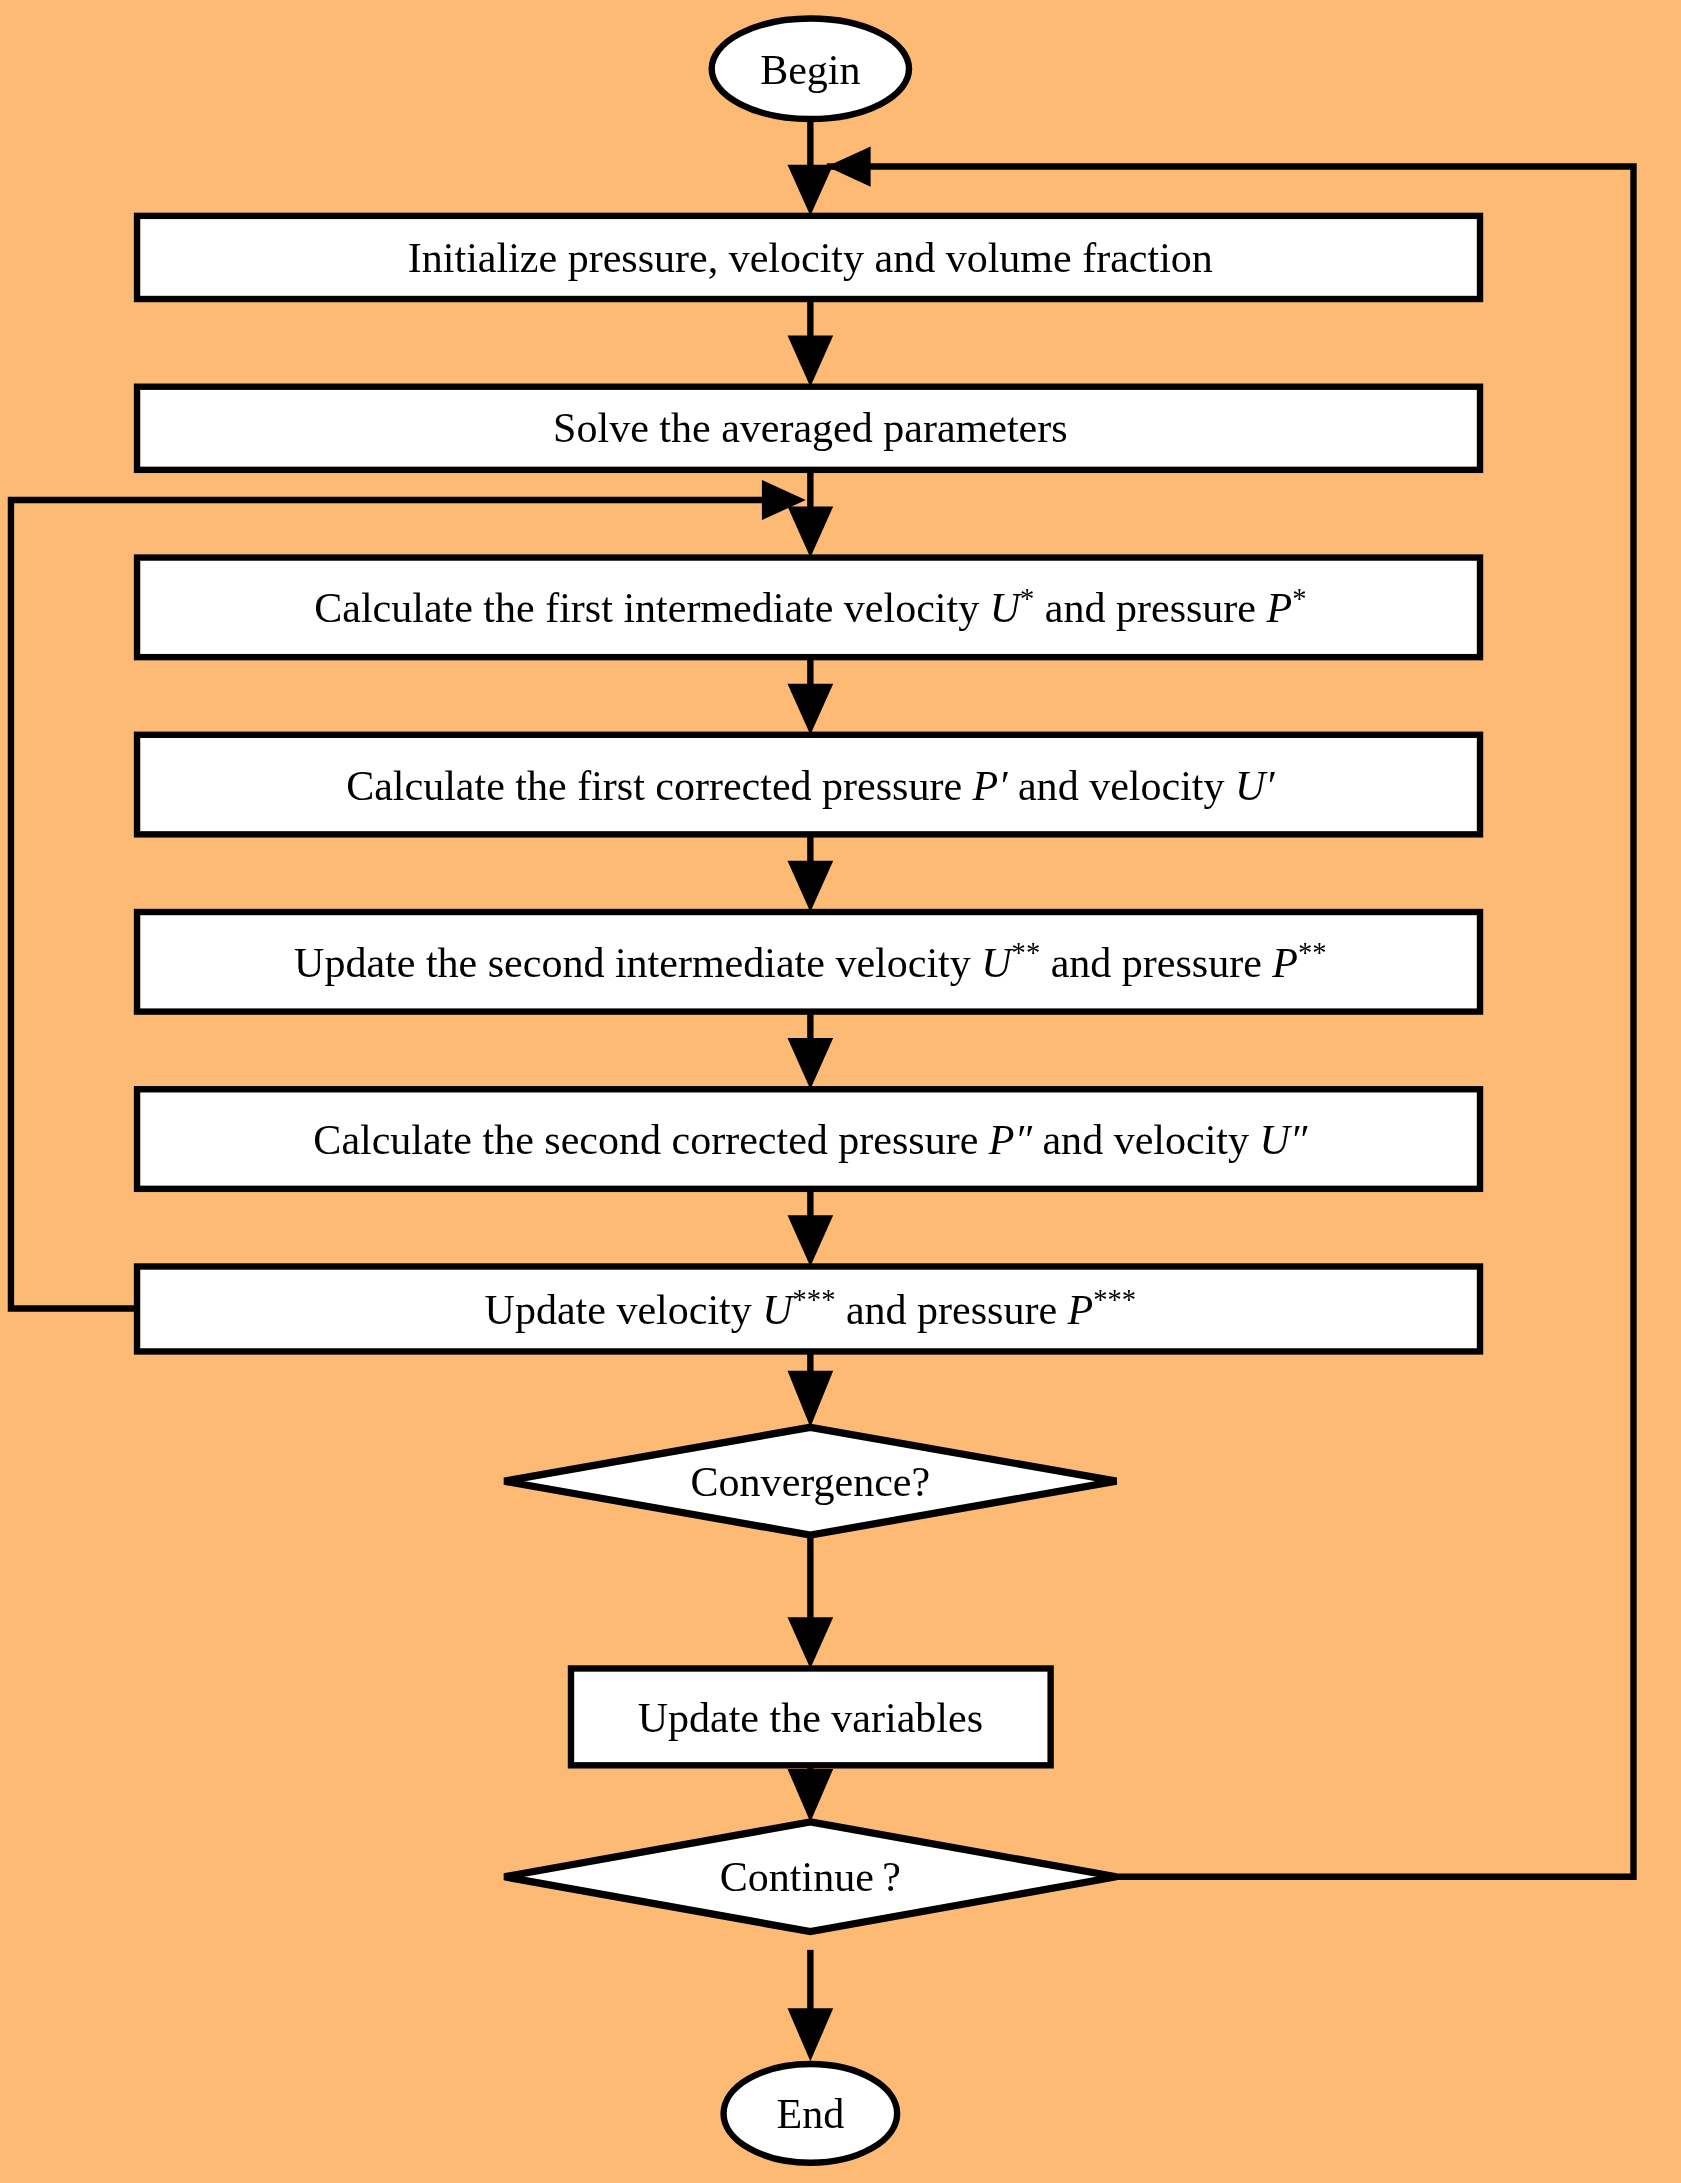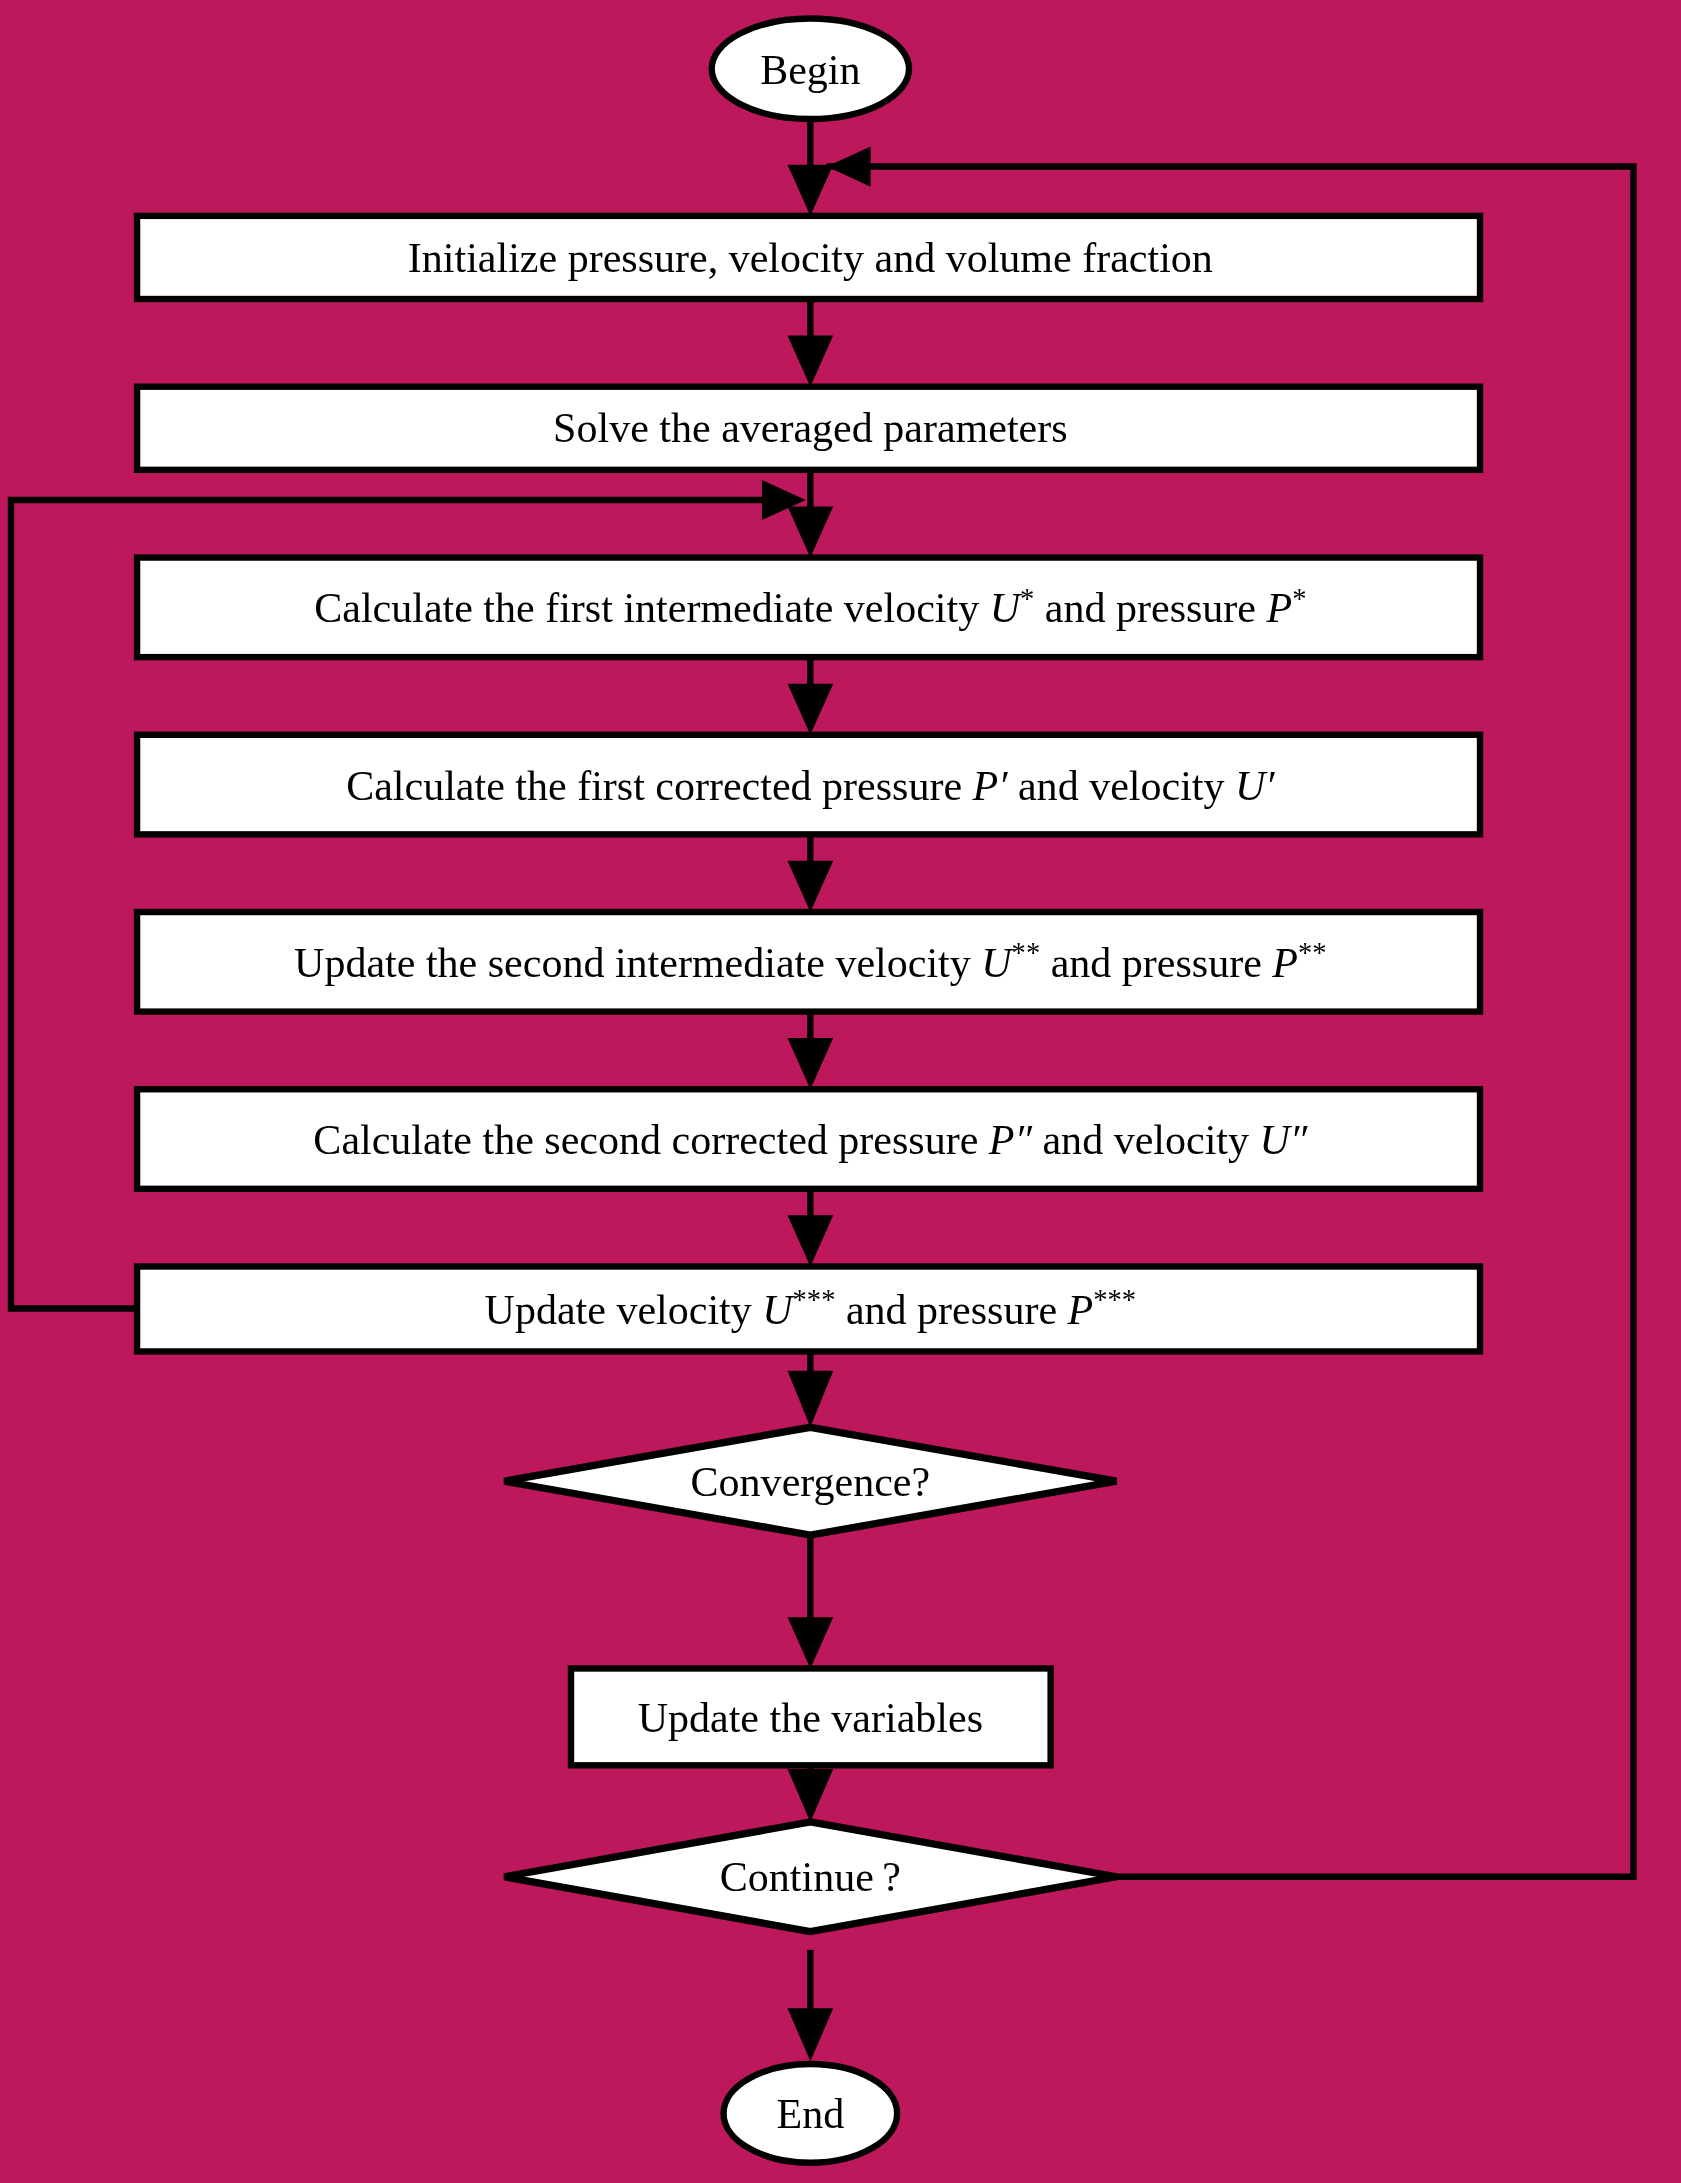--- a/index.html
+++ b/index.html
@@ -7,21 +7,21 @@
     padding: 0;
     background: #ffffff;
   }
   body {
     font-family: "Liberation Serif", "DejaVu Serif", serif;
   }
   #flowchart-root {
     position: relative;
     width: 1681px;
     height: 2184px;
-    background: #be185d;
+    background: #fdba74;
     overflow: hidden;
   }
   svg#flow-svg {
     position: absolute;
     top: 0;
     left: 0;
     width: 1681px;
     height: 2184px;
     display: block;
   }

